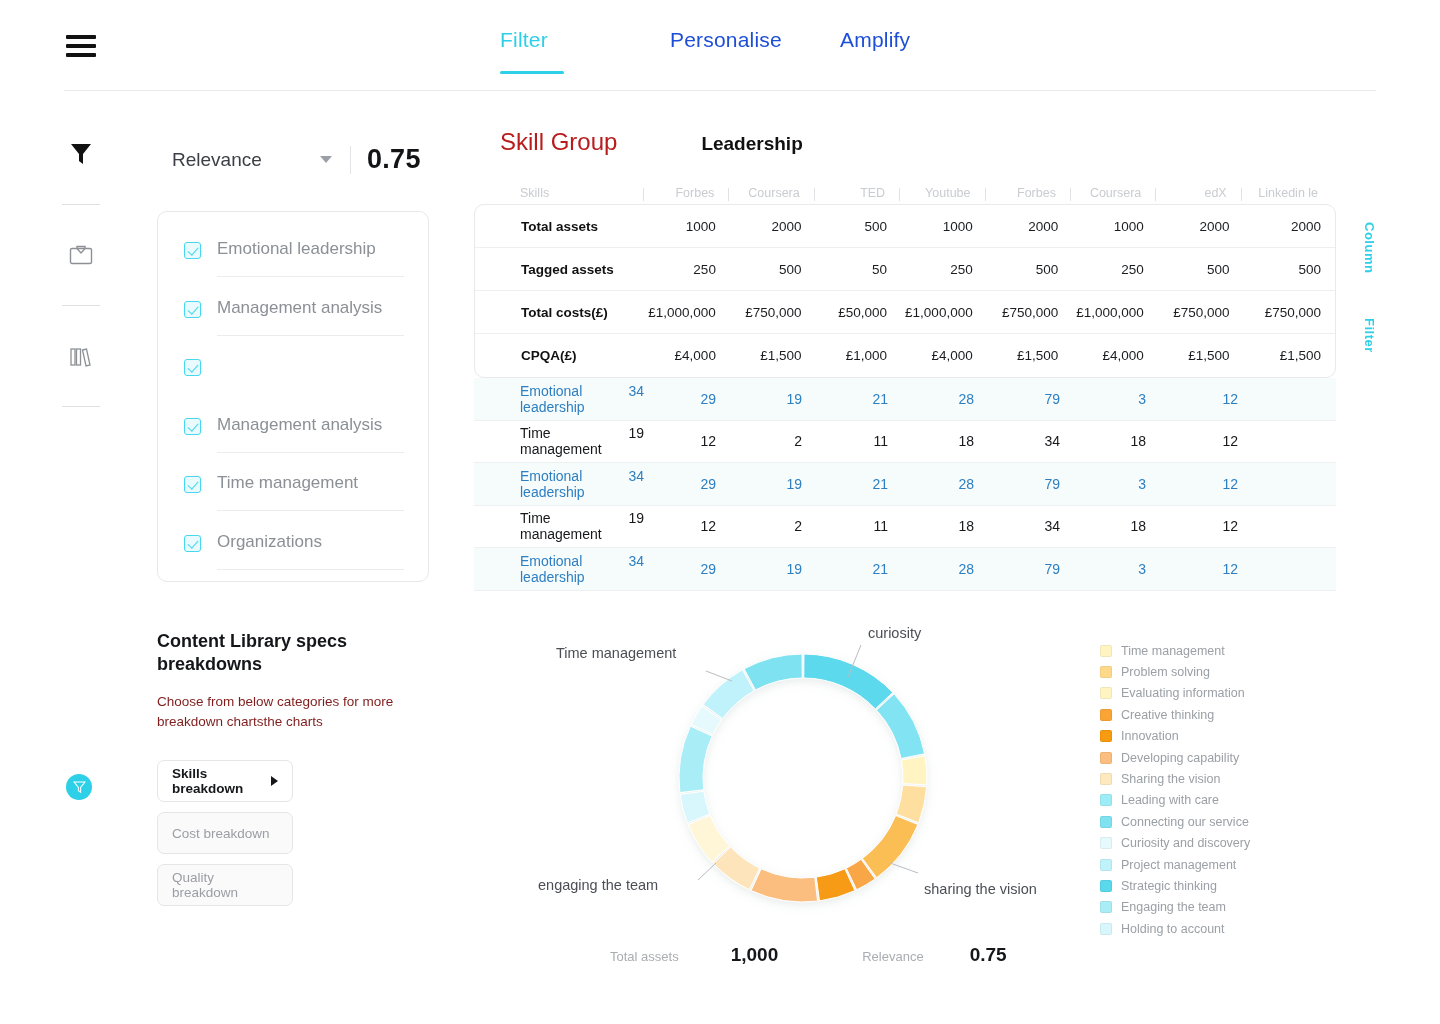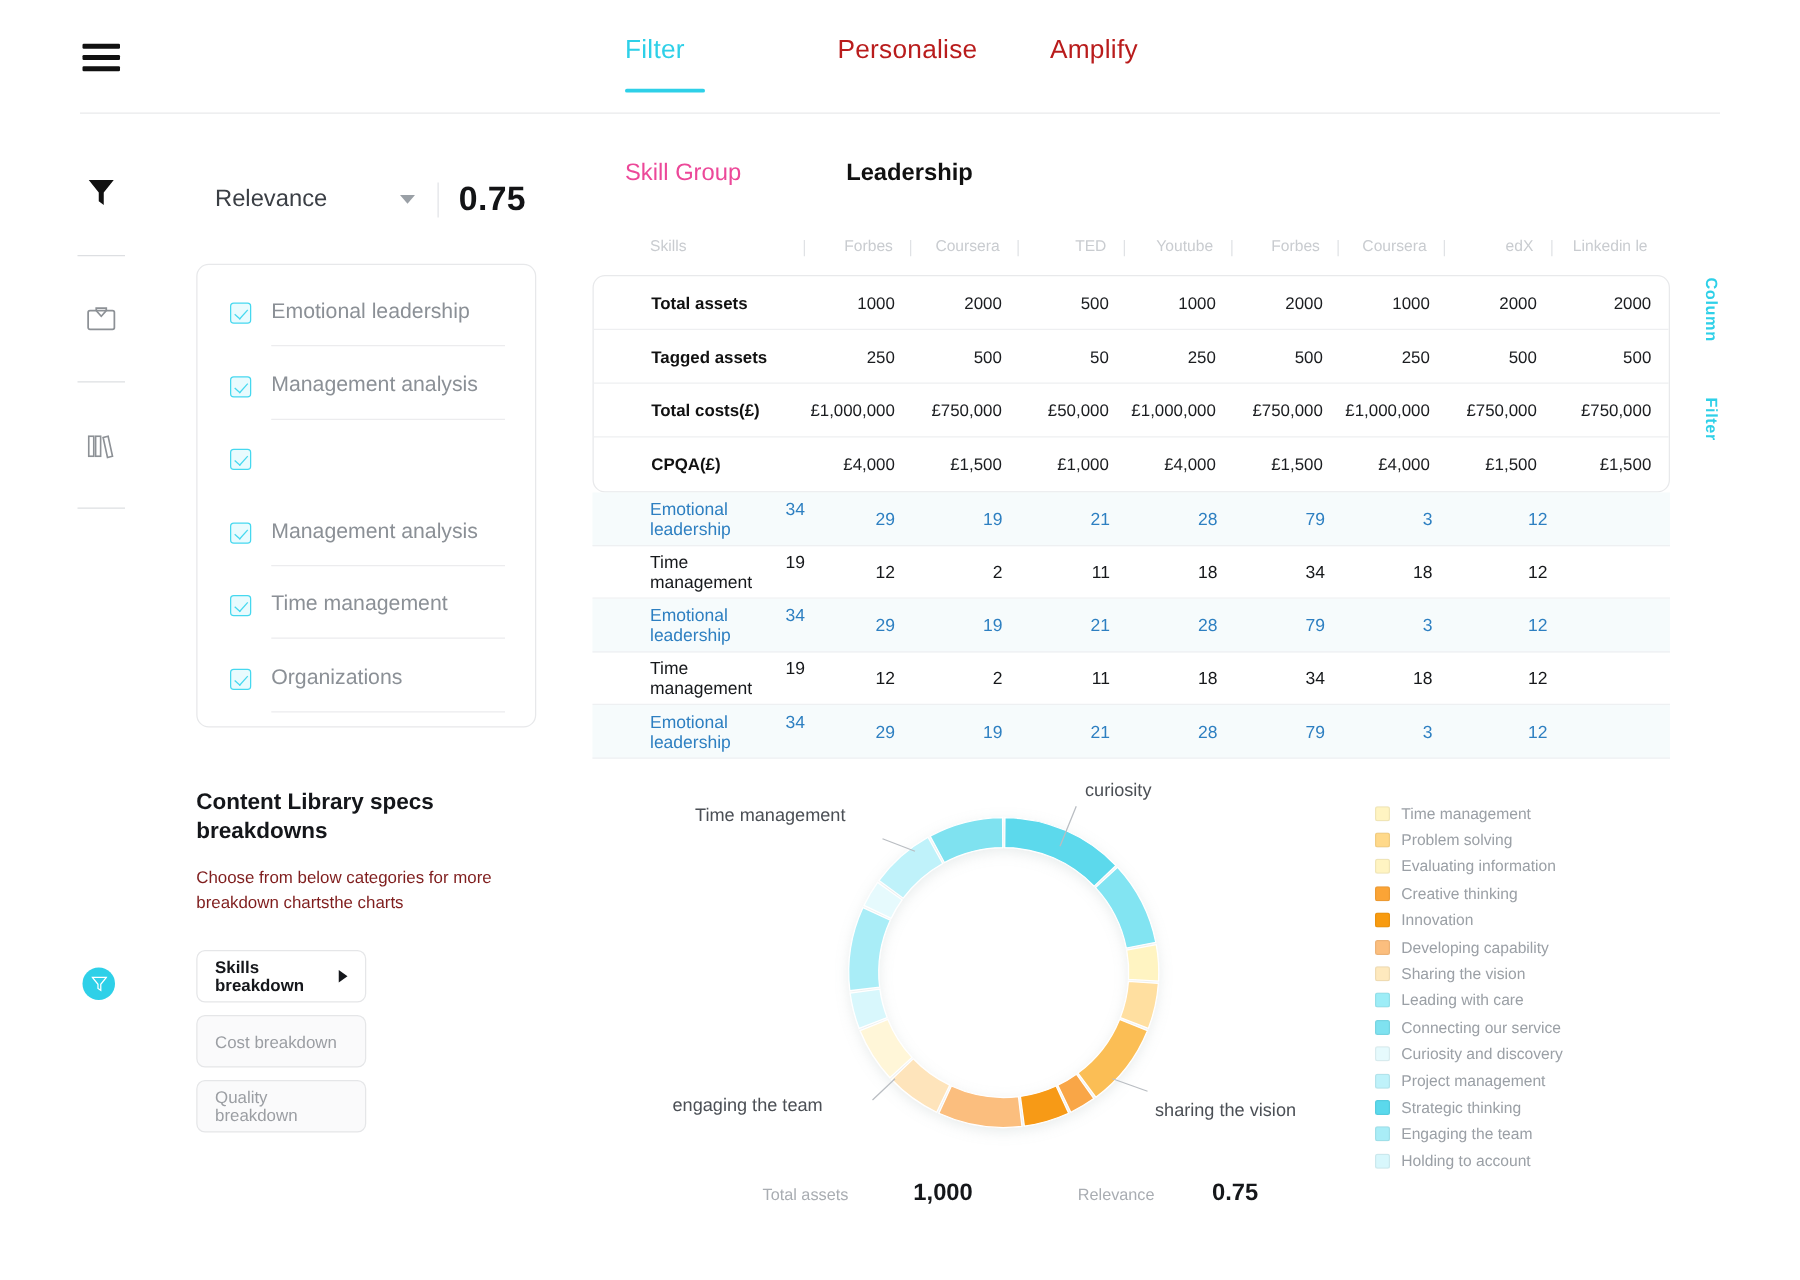--- a/index.html
+++ b/index.html
@@ -22,21 +22,21 @@
   }
   .hamburger {
     position: absolute; left: 66px; top: 35px; width: 30px; height: 22px;
     display: flex; flex-direction: column; justify-content: space-between;
     cursor: pointer;
   }
   .hamburger span { display: block; width: 30px; height: 4px; background: #111; border-radius: 1px; }
 
   .tabs { position: absolute; left: 500px; top: 28px; display: flex; gap: 0; }
   .tab {
-    font-size: 21px; letter-spacing: .2px; color: #b91c1c; cursor: pointer;
+    font-size: 21px; letter-spacing: .2px; color: #1d4ed8; cursor: pointer;
     padding: 0 0 22px 0; position: relative;
   }
   .tab-wrap { display: flex; }
   .tab-item { width: 170px; text-align: left; }
   .tab.active { color: #2ed0e8; }
   .tab.active::after {
     content: ""; position: absolute; left: 0; bottom: 0; width: 64px; height: 3px;
     background: #2ed0e8; border-radius: 2px;
   }
 
@@ -86,26 +86,26 @@
     border: 1px solid #e5e6e8; display: flex; align-items: center; padding: 0 14px;
     font-size: 13.5px; cursor: pointer; background: #fff;
   }
   .cl-btn.b1 { top: 760px; color: #15171b; font-weight: bold; background: #fff; }
   .cl-btn.b2 { top: 812px; color: #9b9ea3; background: #fafafb; }
   .cl-btn.b3 { top: 864px; color: #9b9ea3; background: #fafafb; }
   .cl-arrow { margin-left: auto; width: 0; height: 0; border-top: 5px solid transparent; border-bottom: 5px solid transparent; border-left: 7px solid #15171b; }
 
   
   .sg { position: absolute; left: 500px; top: 128px; display: flex; align-items: baseline; }
-  .sg-label { font-size: 19px; color: #ec4899; }
+  .sg-label { font-size: 24px; color: #b91c1c; }
   .sg-value { font-size: 19px; font-weight: bold; color: #111; margin-left: 84px; }
 
   
   .tbl { position: absolute; left: 474px; top: 174px; width: 862px; }
-  .thead { display: flex; height: 26px; align-items: flex-start; padding: 0 4px 0 0; margin-top: 16px; }
+  .thead { display: flex; height: 26px; align-items: flex-end; padding: 0 4px 0 0; }
   .th { font-size: 12.5px; color: #c9ccd0; position: relative; text-align: right; }
   .th.c0 { width: 170px; text-align: left; padding-left: 46px; }
   .th.cx { width: 86px; padding-right: 14px; }
   .th.cx::before {
     content: ""; position: absolute; left: 0; top: 2px; width: 1px; height: 13px; background: #e0e2e5;
   }
   .th.last { width: 92px; }
 
   .summary {
     border: 1px solid #e8e9eb; border-radius: 10px; overflow: hidden; background: #fff;

